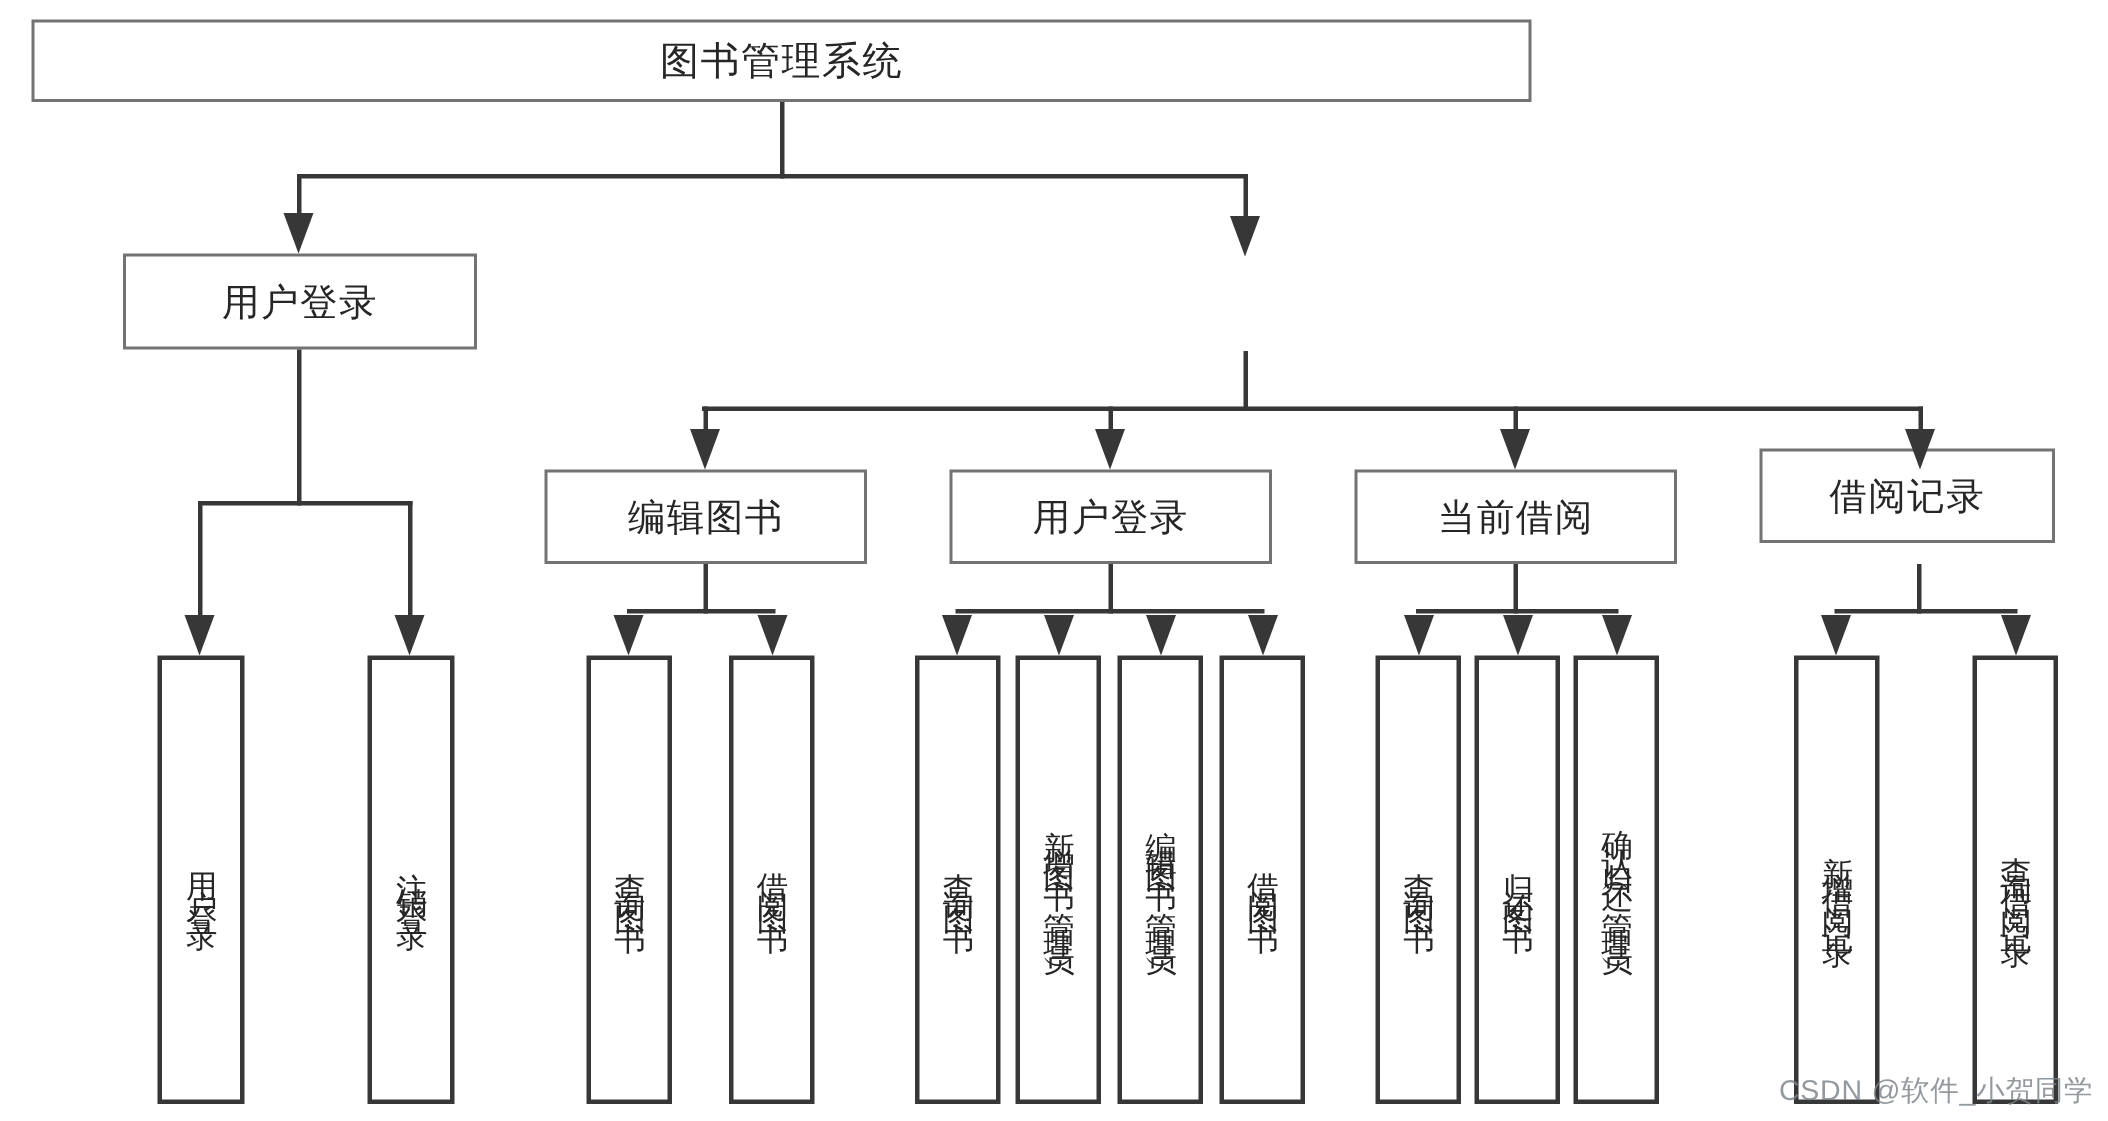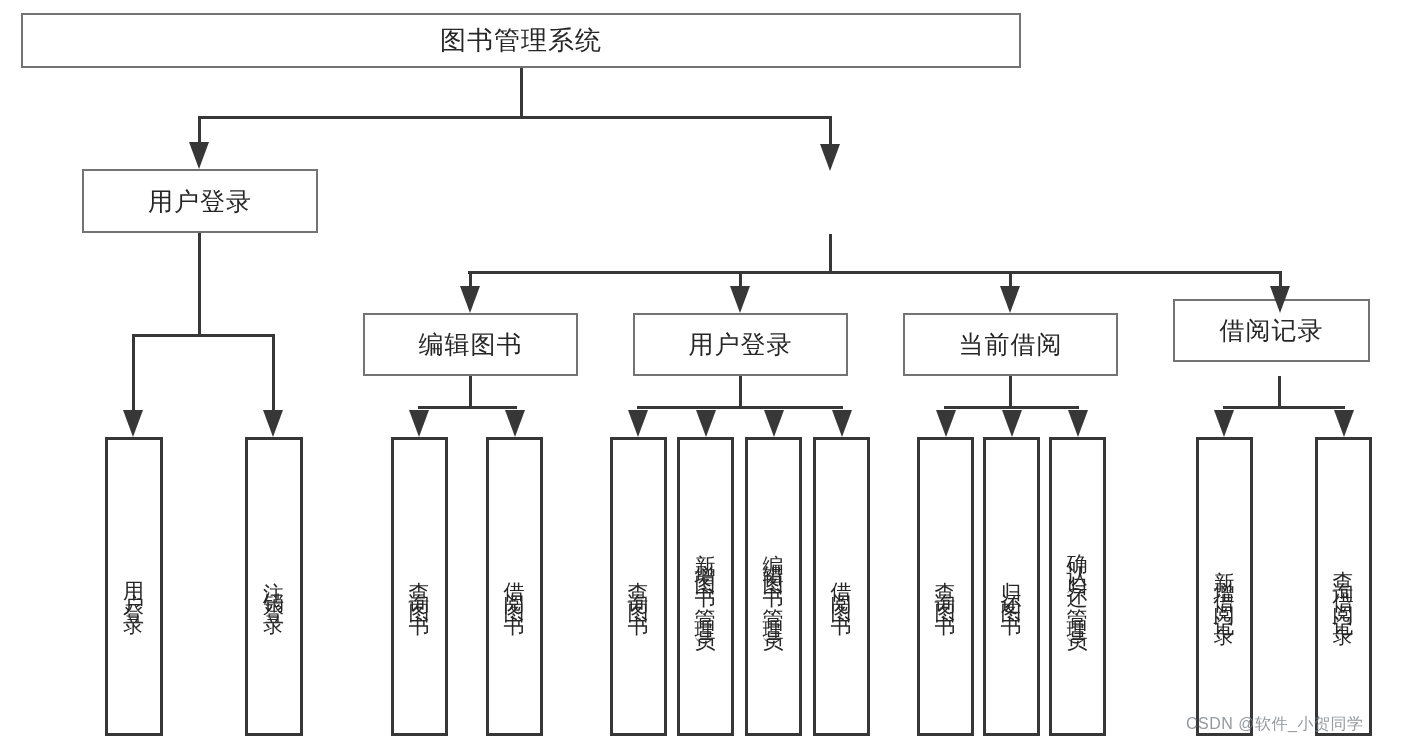--- a/index.html
+++ b/index.html
@@ -47,21 +47,21 @@
     position: absolute;
     width: 0; height: 0;
     border-left: 10px solid transparent;
     border-right: 10px solid transparent;
     border-top: 27px solid #373737;
   }
   .watermark {
     position: absolute;
     left: 1186px;
     top: 714px;
-    font-size: 16px;
+    font-size: 19px;
     color: rgba(125, 130, 138, 0.82);
     letter-spacing: 0.5px;
     white-space: nowrap;
   }
 </style>
 </head>
 <body>
 
 <div id="canvas">
 

